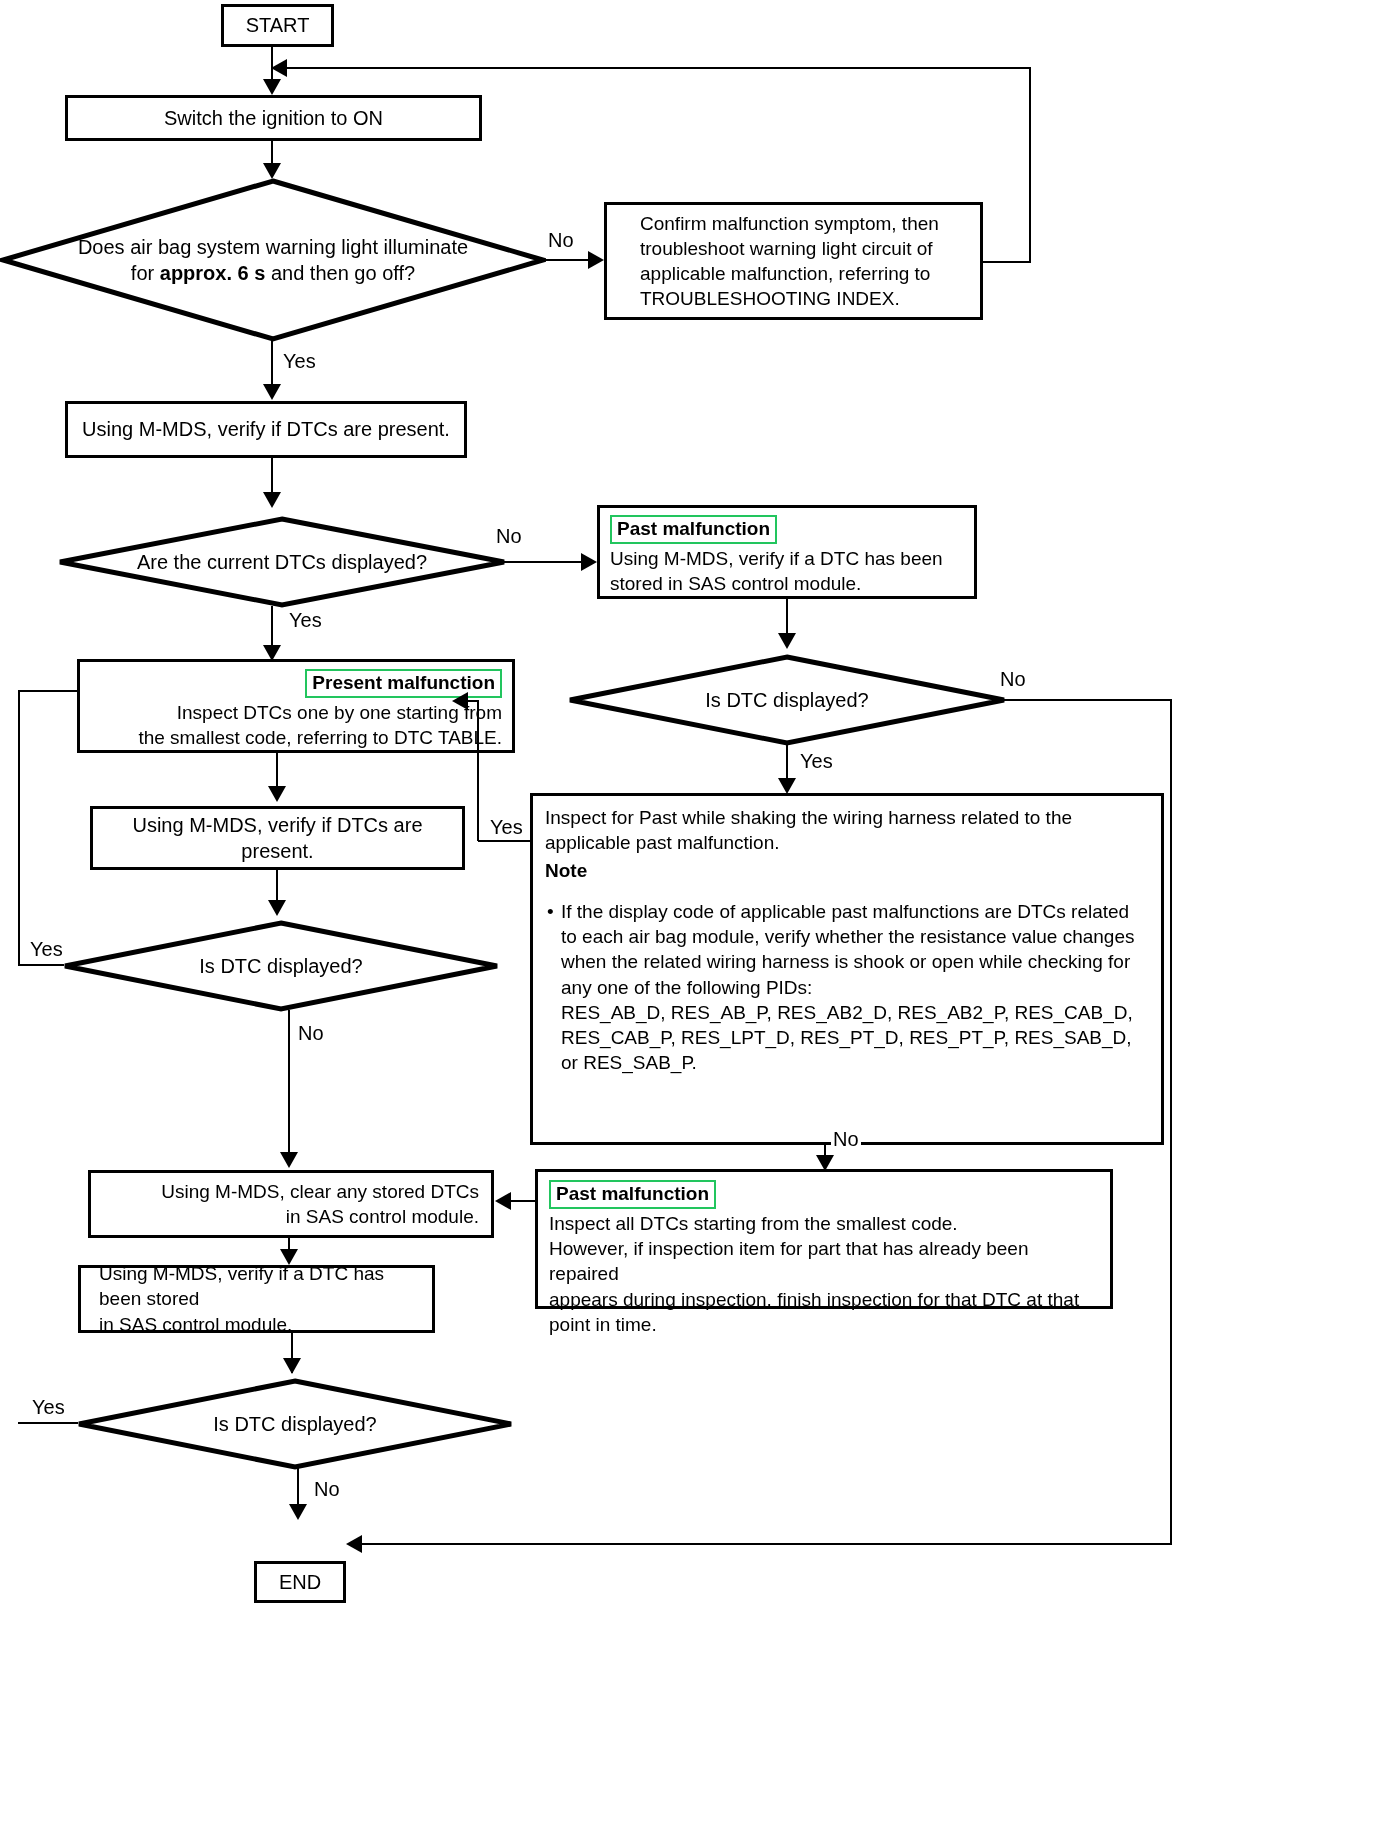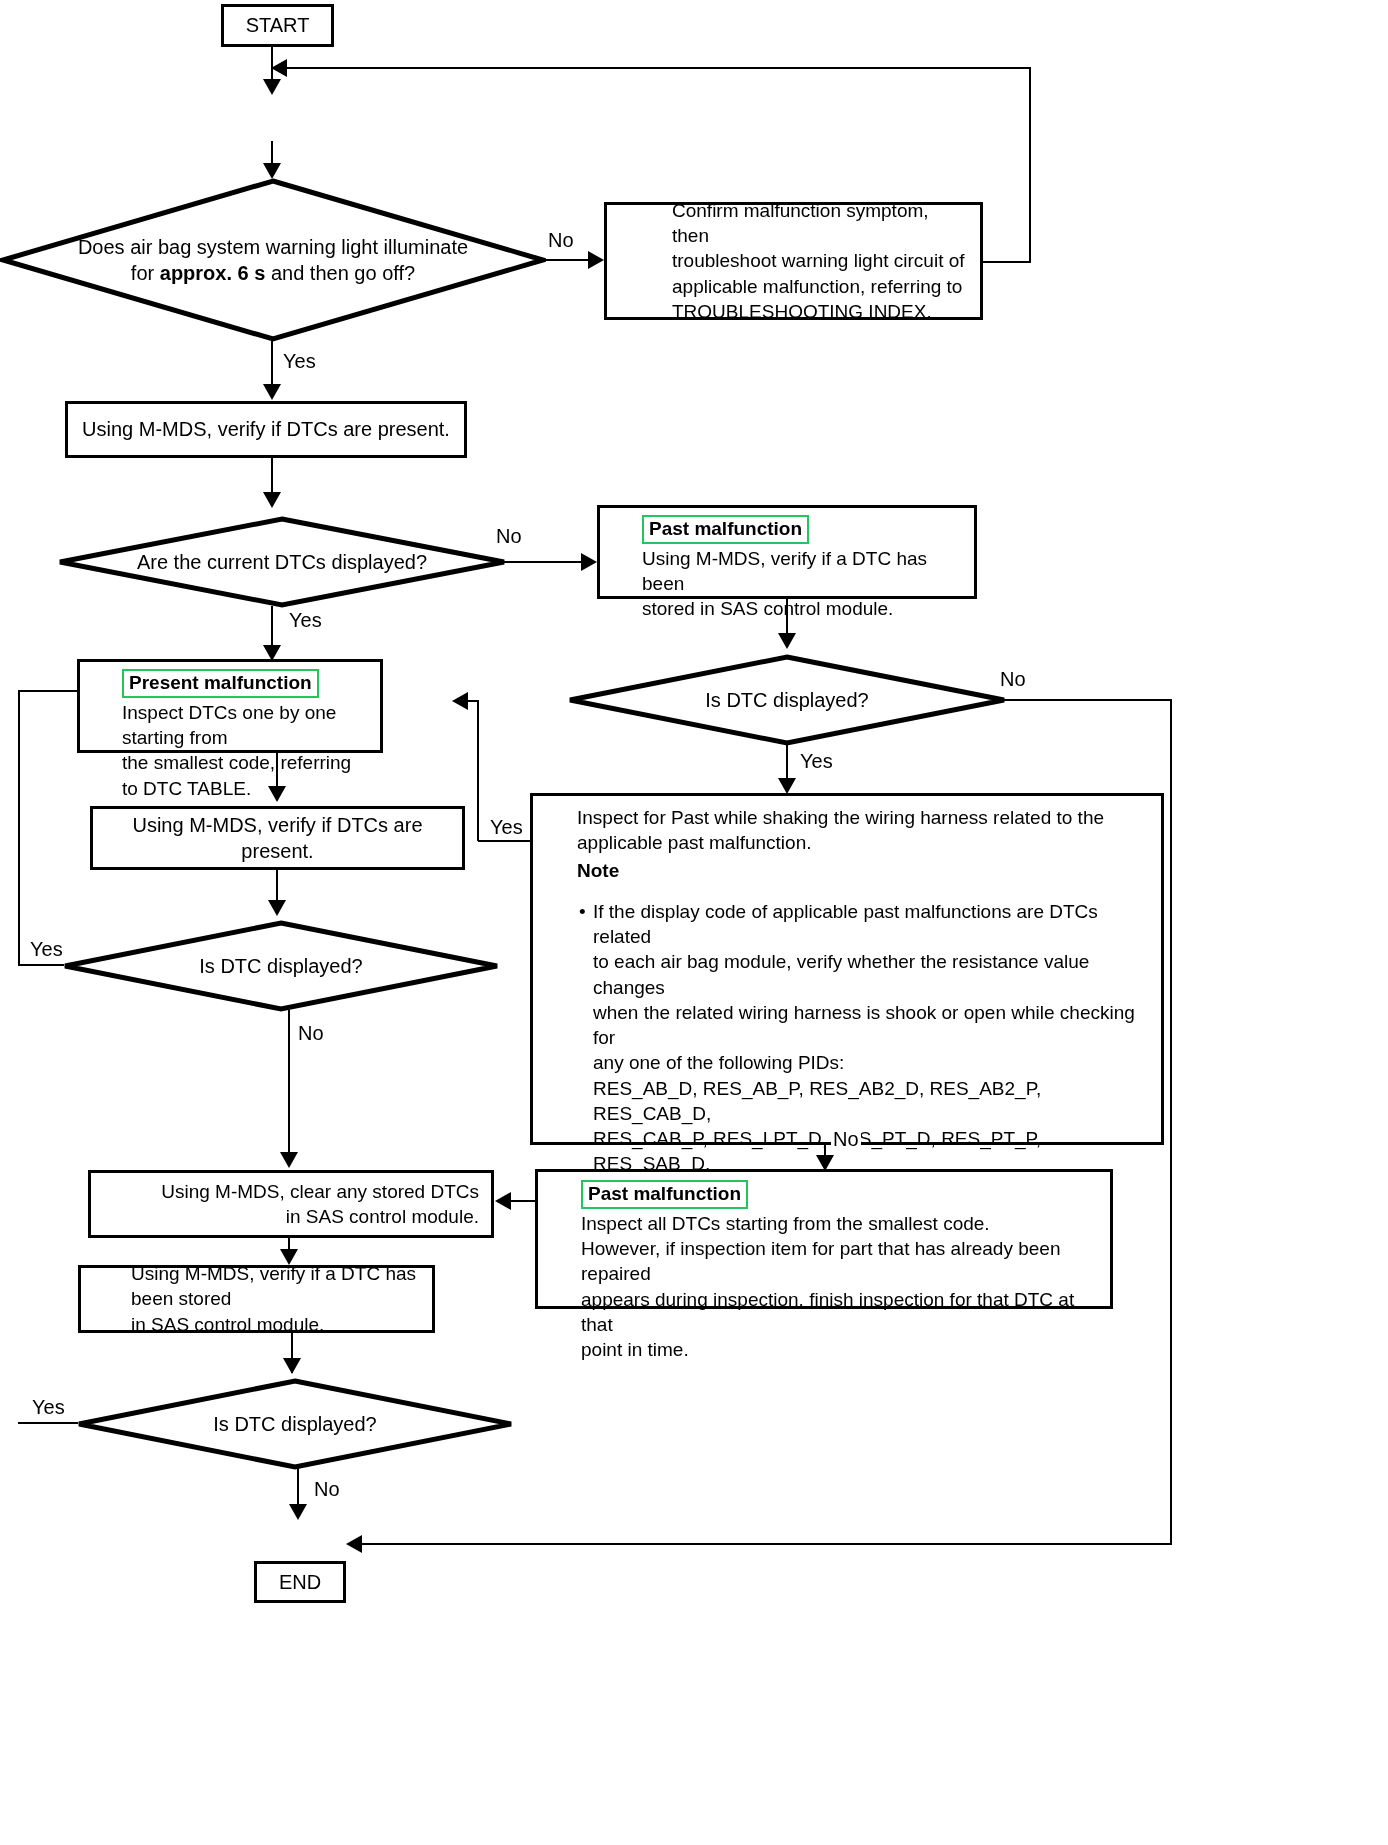--- a/index.html
+++ b/index.html
@@ -37,21 +37,21 @@
     text-align: left;
   }
   .rect.top-align {
     align-items: flex-start;
   }
   .rect .inner {
     padding: 6px 12px;
     width: 100%;
   }
   .fs20 { font-size: 20px; }
-  .fs19 { font-size: 19px; padding-left: 32px; }
+  .fs19 { font-size: 19px; }
 
   
   .diamond {
     position: absolute;
     display: flex;
     align-items: center;
     justify-content: center;
   }
   .diamond svg {
     position: absolute;
@@ -148,20 +148,23 @@
 </style>
 </head>
 <body>
 
 <div id="page">
 
   <div class="node rect fs20" style="left:221px; top:4px; width:113px; height:43px;">
     <span class="inner">START</span>
   </div>
 
+  <div class="node rect fs20" style="left:65px; top:95px; width:417px; height:46px;">
+    <span class="inner">Switch the ignition to ON</span>
+  </div>
 
   <div class="diamond" style="left:0px; top:178px; width:546px; height:164px;">
     <svg viewBox="0 0 546 164" preserveAspectRatio="none">
       <polygon points="273,3 543,82 273,161 3,82" fill="#ffffff" stroke="#000" stroke-width="5"></polygon>
     </svg>
     <div class="dtext">
       <span>Does air bag system warning light illuminate</span><br>
       <span>for </span><b>approx. 6 s</b><span> and then go off?</span>
     </div>
   </div>
@@ -194,21 +197,21 @@
     </div>
   </div>
 
   <div class="diamond" style="left:567px; top:654px; width:440px; height:92px;">
     <svg viewBox="0 0 440 92" preserveAspectRatio="none">
       <polygon points="220,3 437,46 220,89 3,46" fill="#ffffff" stroke="#000" stroke-width="5"></polygon>
     </svg>
     <div class="dtext">Is DTC displayed?</div>
   </div>
 
-  <div class="node rect left-align top-align fs19" style="left:77px; top:659px; width:306px; height:94px;">
+  <div class="node rect left-align top-align fs19" style="left:77px; top:659px; width:438px; height:94px;text-align:right;">
     <div class="inner" style="padding:7px 10px;">
       <span class="tag">Present malfunction</span><br>
       <span class="body-txt">Inspect DTCs one by one starting from</span><br>
       <span class="body-txt">the smallest code, referring to DTC TABLE.</span>
     </div>
   </div>
 
   <div class="node rect fs20" style="left:90px; top:806px; width:375px; height:64px;">
     <span class="inner">Using M-MDS, verify if DTCs are present.</span>
   </div>

